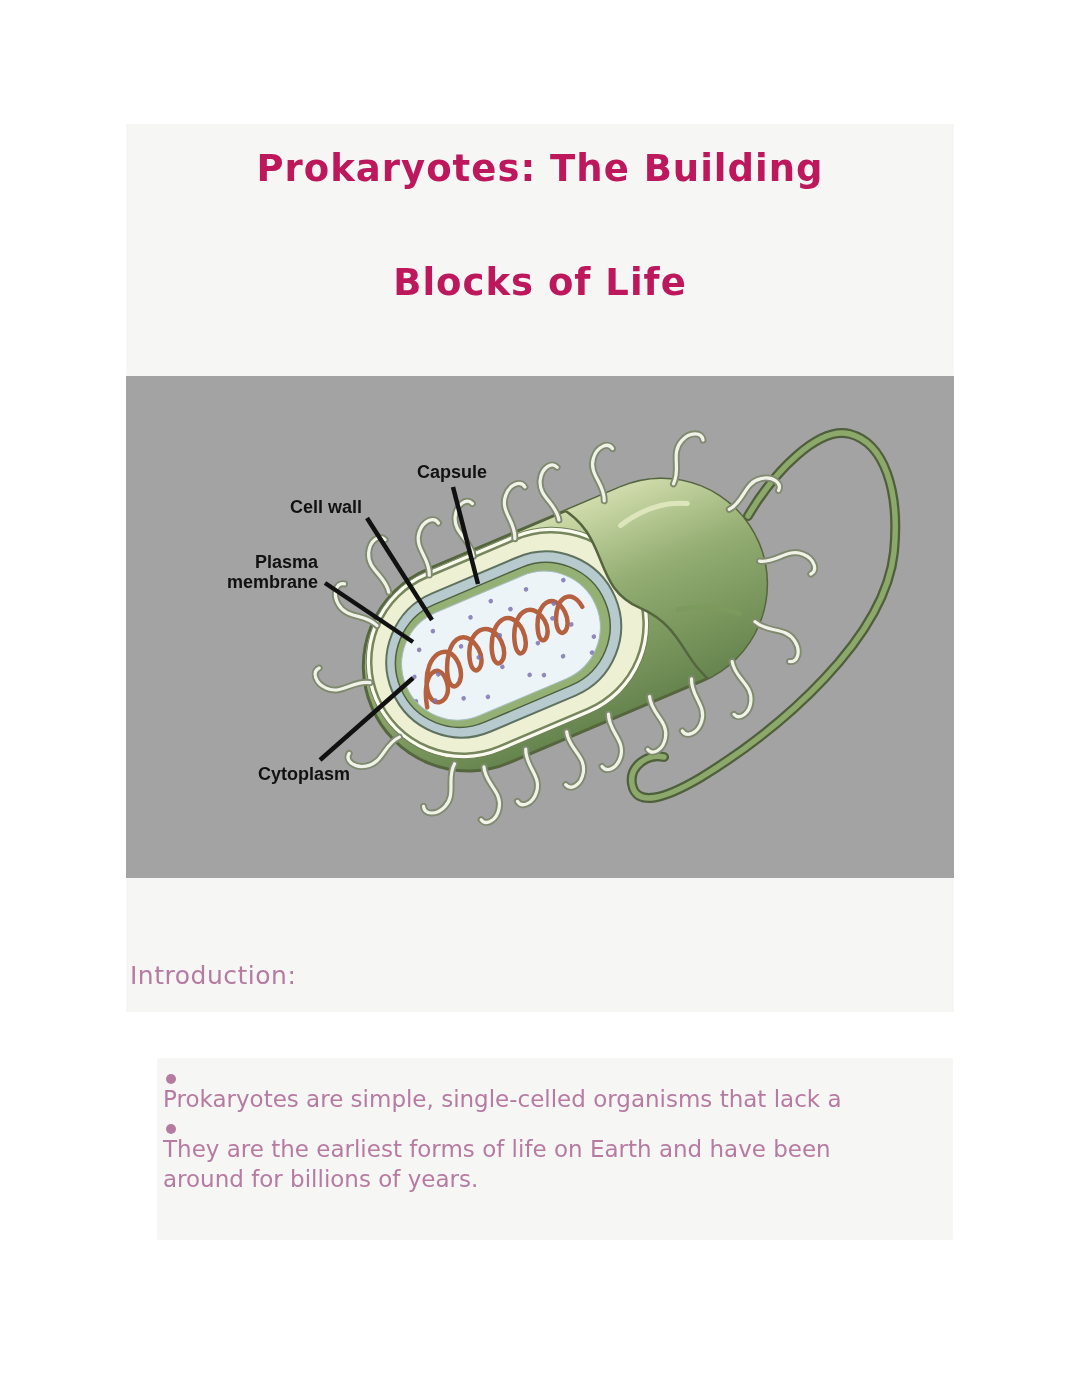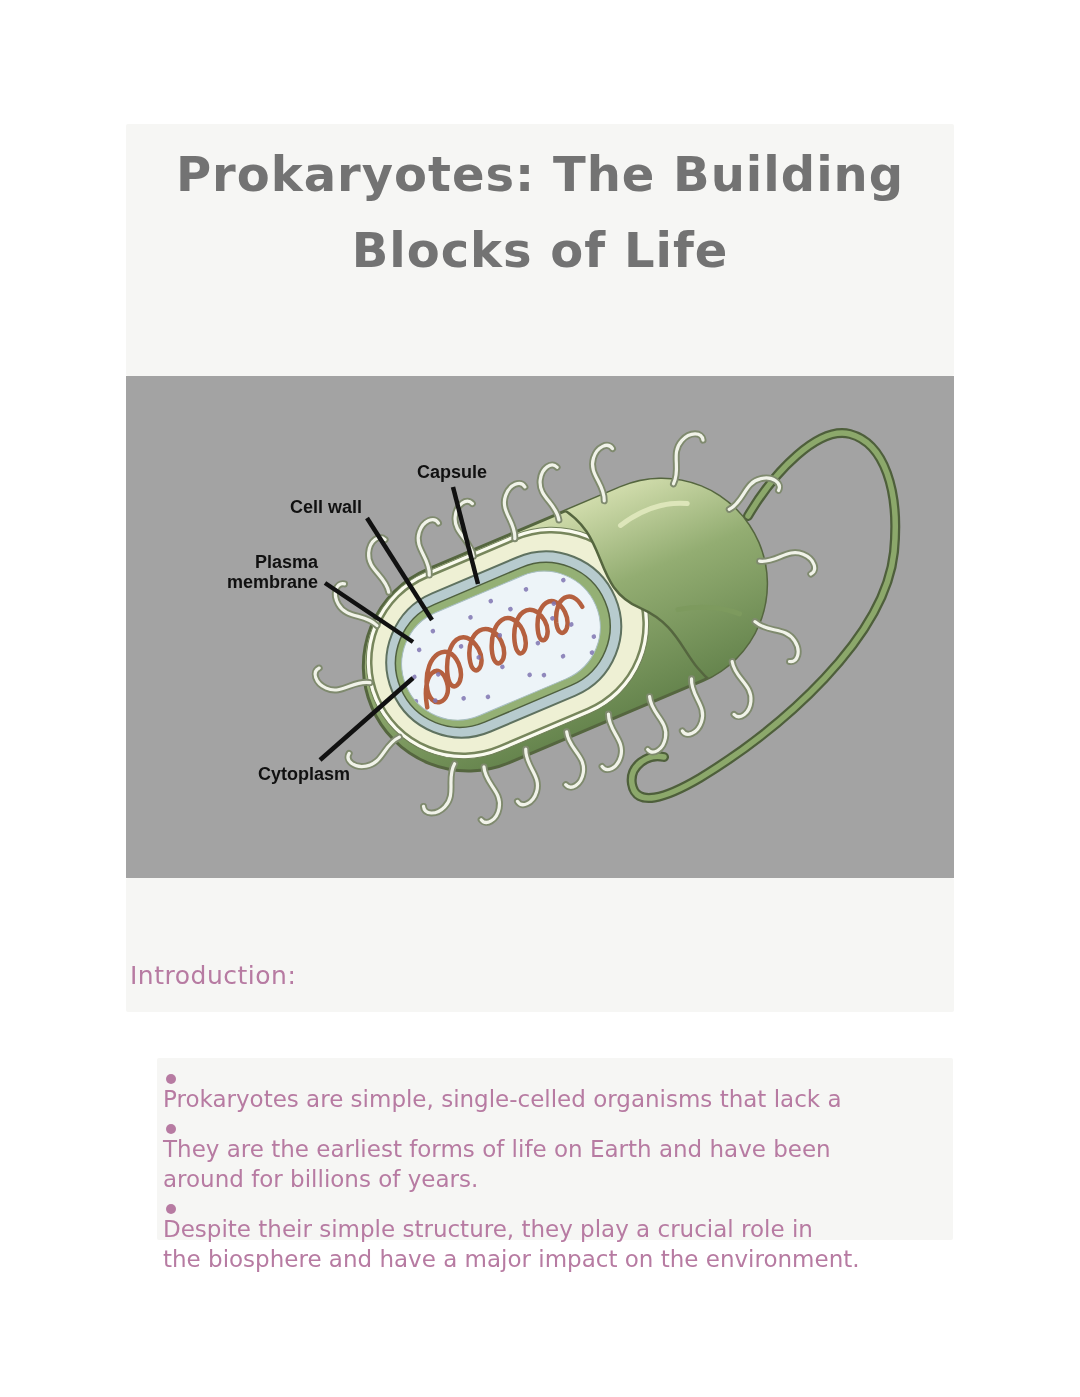--- a/index.html
+++ b/index.html
@@ -1,22 +1,22 @@
 <!DOCTYPE html>
 <html><head>
 <meta charset="utf-8">
 <style>
   html,body{margin:0;padding:0;background:#ffffff;}
   .page{position:relative;width:1080px;height:1397px;background:#ffffff;overflow:hidden;
         font-family:"DejaVu Sans",sans-serif;}
   .block{position:absolute;background:#f6f6f4;border-radius:2px;}
   .title-block{left:126px;top:124px;width:828px;height:252px;text-align:center;}
-  .title-line{color:#737373;font-weight:bold;font-size:48px;letter-spacing:1px;line-height:1;}
+  .title-line{color:#be185d;font-weight:bold;font-size:37px;letter-spacing:1px;line-height:1;}
   .title-line.l1{margin-top:26px;}
-  .title-line.l2{margin-top:28px;}
+  .title-line.l2{margin-top:77px;}
   .figure-block{position:absolute;left:126px;top:376px;width:828px;height:502px;background:#a3a3a3;}
   .intro-block{left:126px;top:878px;width:828px;height:134px;display:flex;align-items:flex-end;text-align:right;}
   .intro-heading{color:#b77ba2;font-size:25px;font-weight:500;letter-spacing:0.5px;
                  padding:0 0 22px 4px;}
   .bullets-block{left:157px;top:1058px;width:796px;height:182px;}
   .bullets-list{list-style:none;margin:0;padding:6px 0 0 6px;}
   .bullet-item{display:flex;align-items:flex-start;color:#b77ba2;font-size:23px;line-height:30px;flex-direction:column;}
   .bullet-dot{flex:0 0 auto;width:10px;height:10px;border-radius:50%;background:#b77ba2;
               margin:10px 17px 0 3px;}
   .bullet-text{display:block;}
@@ -210,21 +210,16 @@
       <li class="bullet-item">
         <span class="bullet-dot"></span>
         <span class="bullet-text"><span>Prokaryotes are simple, single-celled organisms that lack a</span><br>
         </span>
       </li>
       <li class="bullet-item">
         <span class="bullet-dot"></span>
         <span class="bullet-text"><span>They are the earliest forms of life on Earth and have been</span><br>
         <span>around for billions of years.</span></span>
       </li>
-      <li class="bullet-item">
-        <span class="bullet-dot"></span>
-        <span class="bullet-text"><span>Despite their simple structure, they play a crucial role in</span><br>
-        <span>the biosphere and have a major impact on the environment.</span></span>
-      </li>
     </ul>
   </div>
 
 </div>
 
 </body></html>

